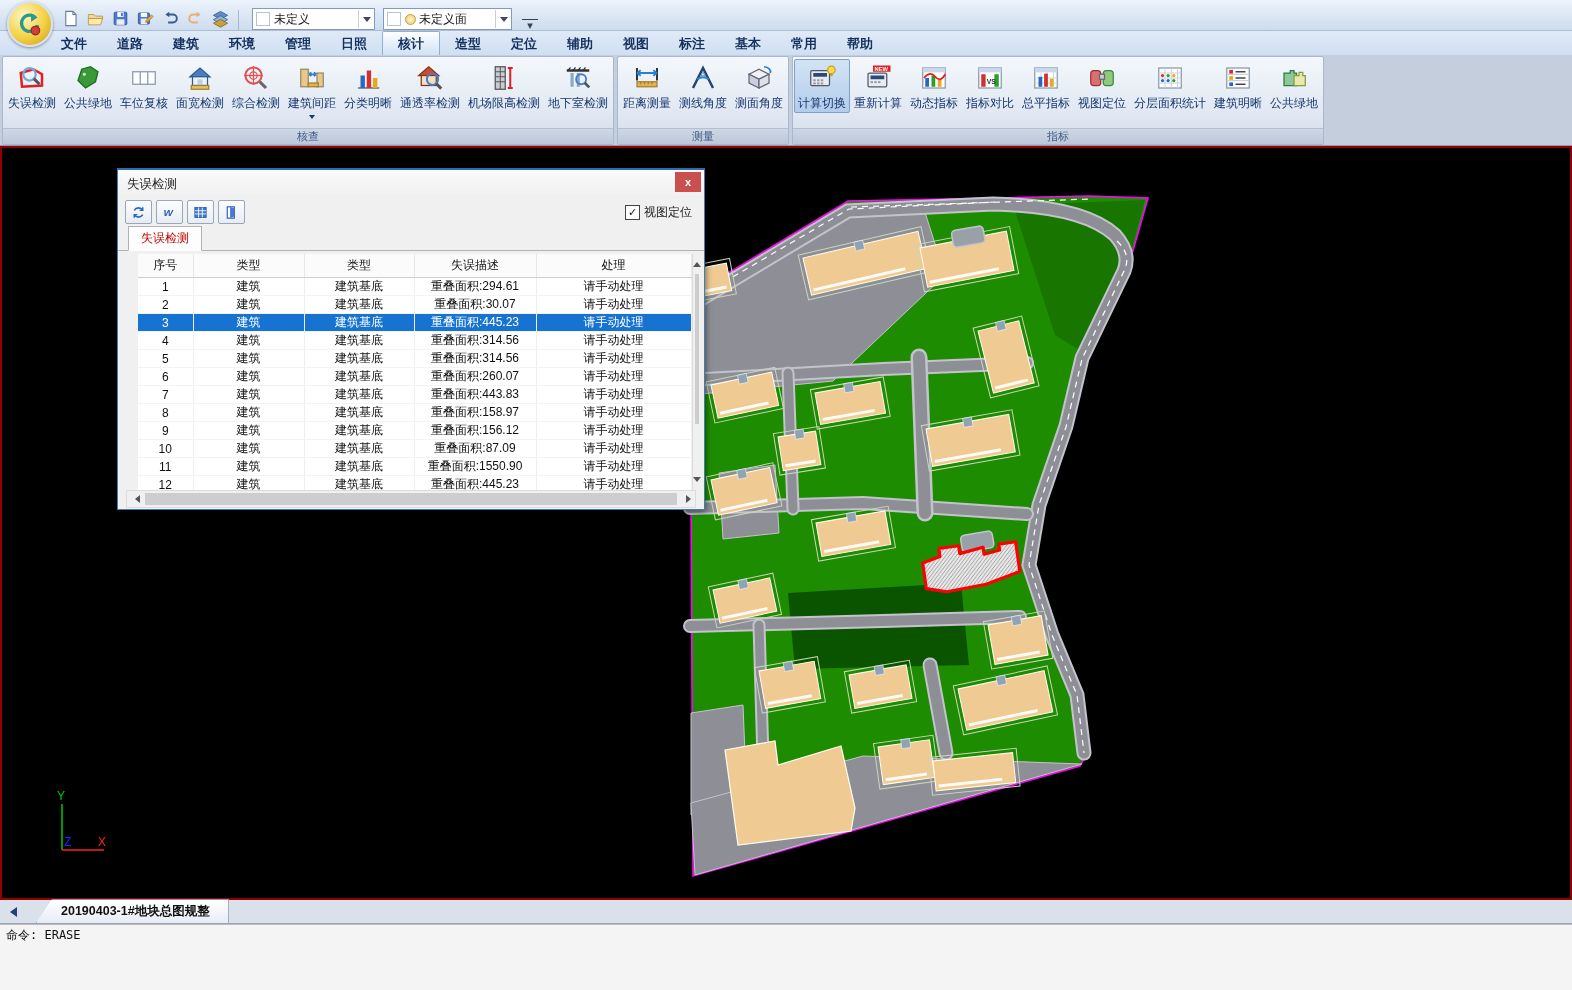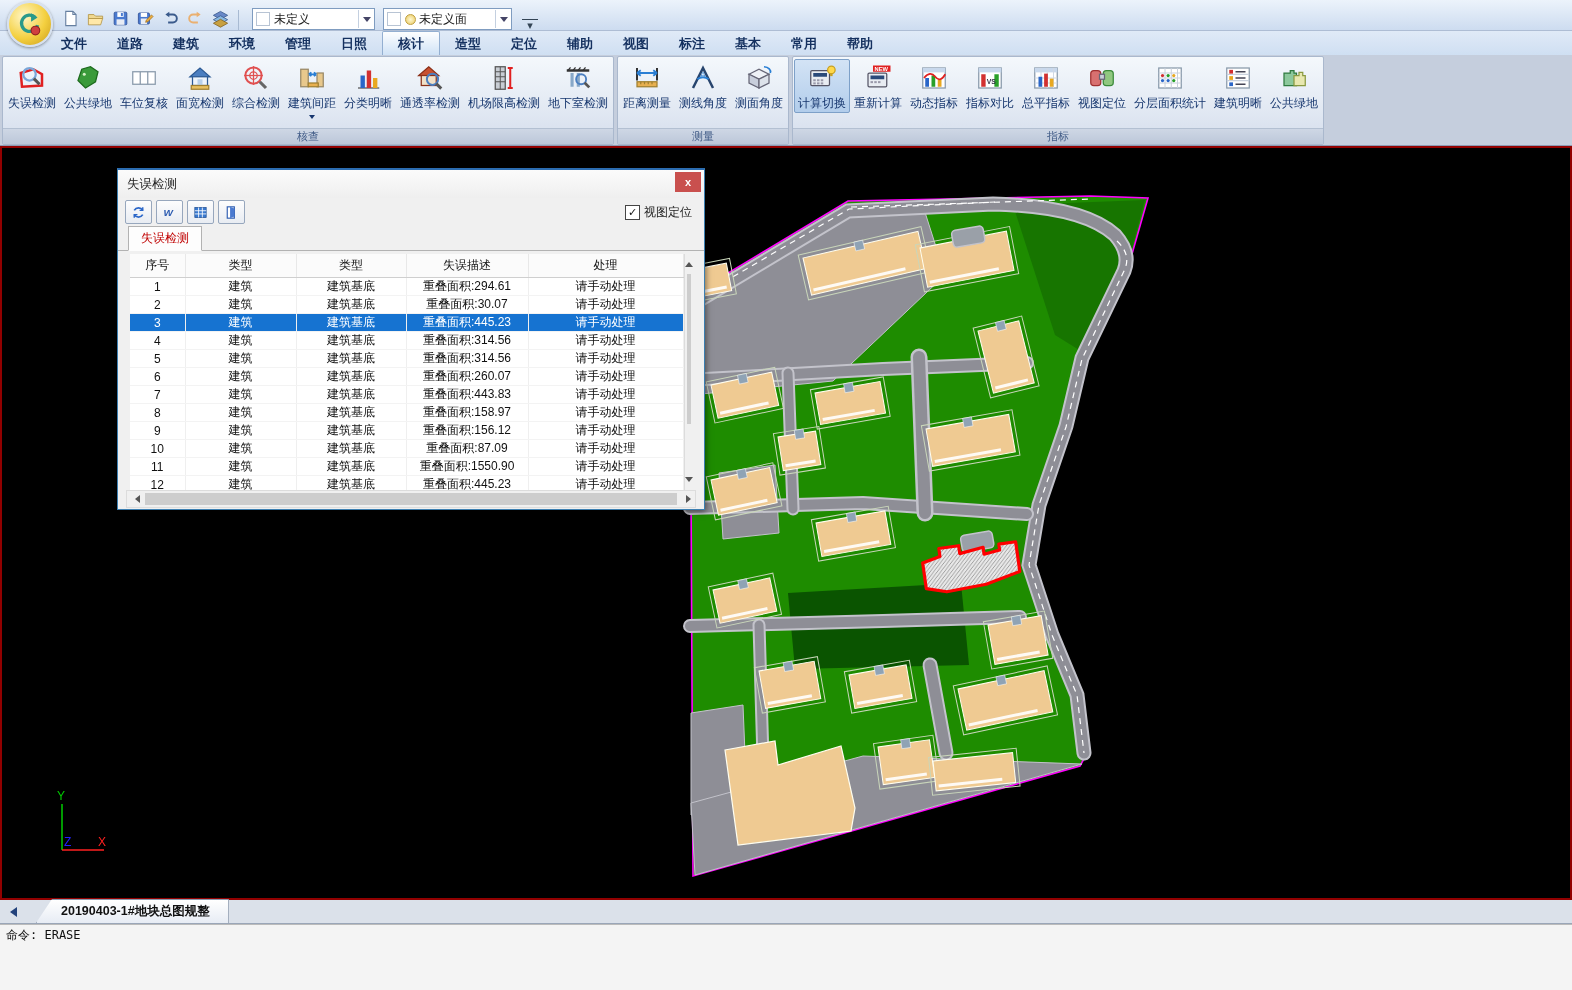--- a/index.html
+++ b/index.html
@@ -38,21 +38,21 @@
   .dlg{position:absolute;left:115px;top:20px;width:588px;height:342px;background:#f0f0f0;border:1px solid #3c7fb1;box-shadow:1px 2px 6px rgba(0,0,0,.5);z-index:10;box-sizing:border-box;border-top:2px solid #2b6cb0;}
   .dlg-title{height:28px;display:flex;align-items:center;background:linear-gradient(#fbfbfb,#efefef);font-size:12.5px;color:#222;padding-left:9px;}
   .dlg-close{margin-left:auto;width:26px;height:20px;background:#c9504e;color:#fff;display:flex;align-items:center;justify-content:center;font-size:11px;font-weight:bold;margin-right:3px;margin-top:-4px;}
   .dlg-tools{height:28px;display:flex;align-items:center;padding-left:7px;}
   .dtool{width:25px;height:22px;border:1px solid #97a7bd;background:linear-gradient(#fdfdfd,#e8ecf2);display:flex;align-items:center;justify-content:center;margin-right:4px;border-radius:2px;}
   .dtool svg{width:17px;height:17px;}
   .viewloc{margin-left:auto;margin-right:12px;display:flex;align-items:center;font-size:12px;color:#222;}
   .cbox{width:13px;height:13px;border:1px solid #444;background:#fff;margin-right:4px;display:flex;align-items:center;justify-content:center;font-size:11px;color:#111;line-height:13px;}
   .dlg-tabrow{height:24px;display:flex;align-items:flex-end;padding-left:10px;border-bottom:1px solid #b2b2b2;}
   .dlg-tab{padding:3px 12px;font-size:12px;color:#c00000;background:#fdfdfd;border:1px solid #b2b2b2;border-bottom:1px solid #fdfdfd;margin-bottom:-1px;}
-  .tblzone{margin:3px 12px 0;display:flex;background:#fff;}
+  .tblzone{margin:3px 20px 0;display:flex;background:#fff;}
   table.tbl{border-collapse:collapse;table-layout:fixed;width:553px;font-size:12px;color:#111;background:#fff;}
   .tbl th{height:21px;font-weight:normal;background:#fbfbfb;border-right:1px solid #e8e8e8;border-bottom:1px solid #cfcfcf;}
   .tbl td{height:16px;text-align:center;border-right:1px solid #efefef;border-bottom:1px solid #f3f3f3;white-space:nowrap;overflow:hidden;padding:0;}
   .tbl tr.sel td{background:#1673d1;color:#fff;}
   .bodybox{height:212px;overflow:hidden;}
   .vscroll{width:17px;background:#f0f0f0;border-left:1px solid #dcdcdc;position:relative;}
   .varrow{height:17px;display:flex;align-items:center;justify-content:center;}
   .vthumb{position:absolute;left:2px;right:2px;top:20px;height:150px;background:#cdcdcd;}
   .vscroll .dn{position:absolute;bottom:0;left:0;right:0;}
   .hscroll{height:16px;margin:0 8px;background:#f0f0f0;border:1px solid #dcdcdc;position:relative;display:flex;align-items:center;}

